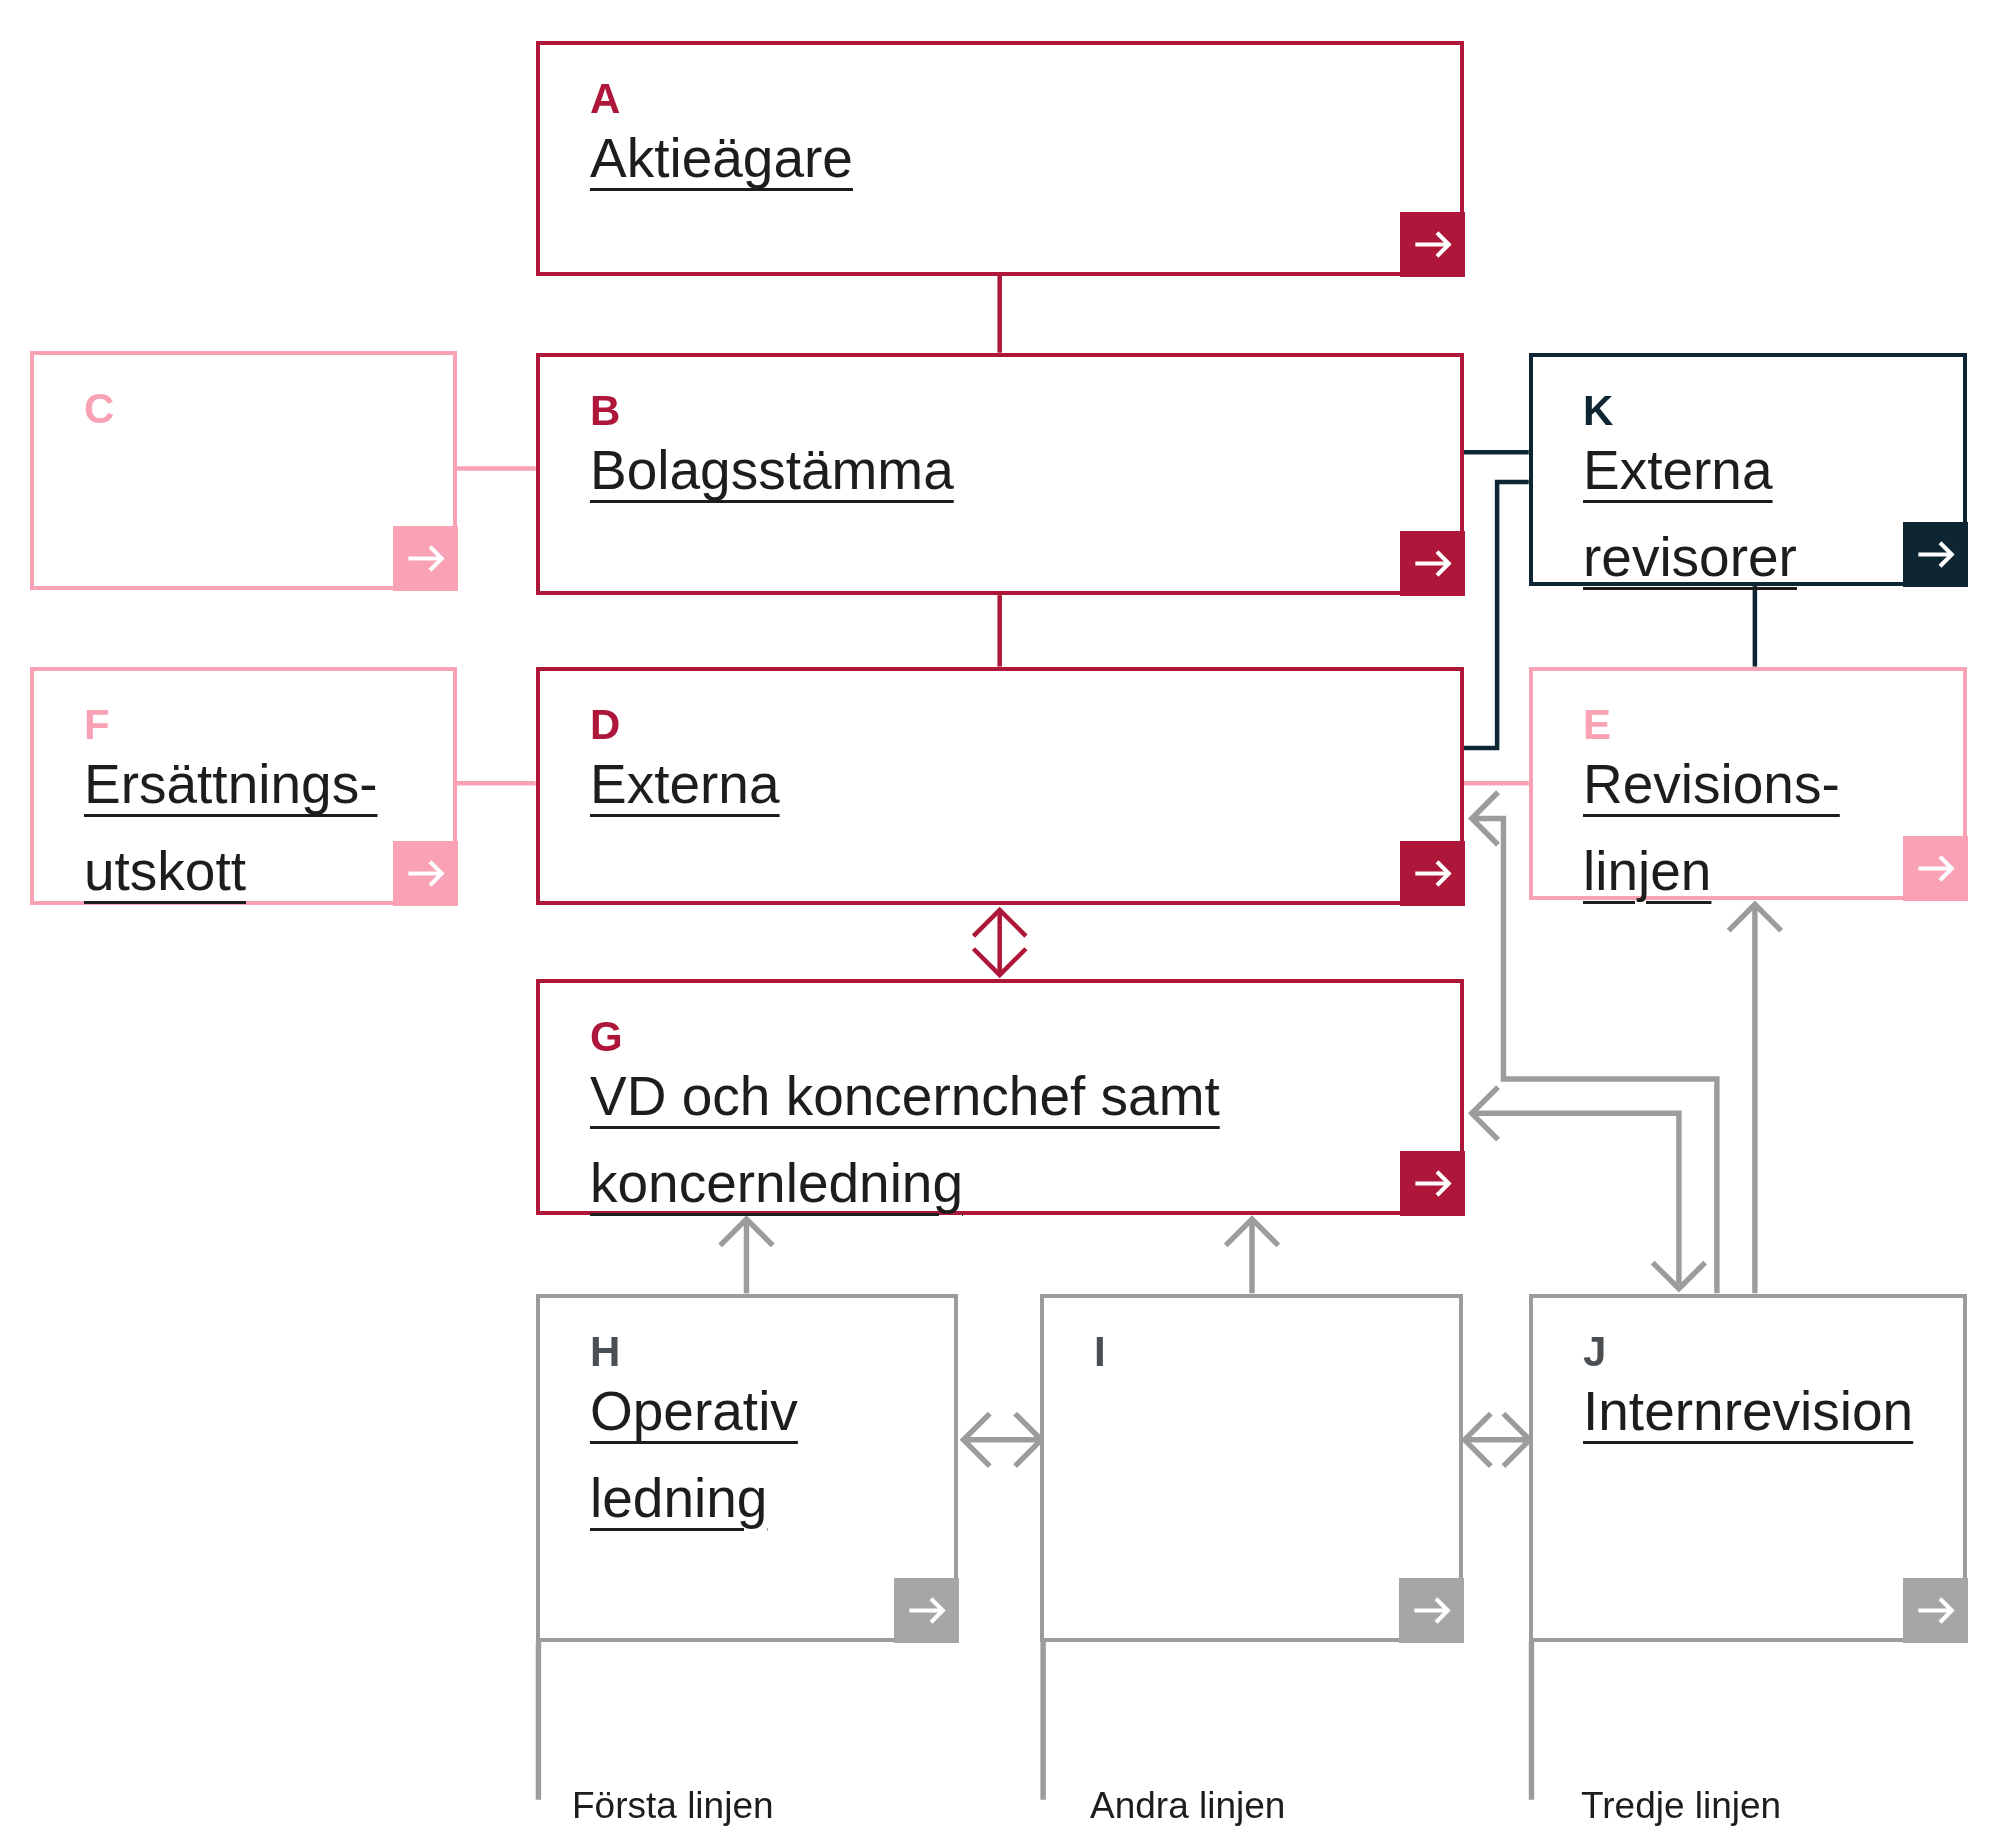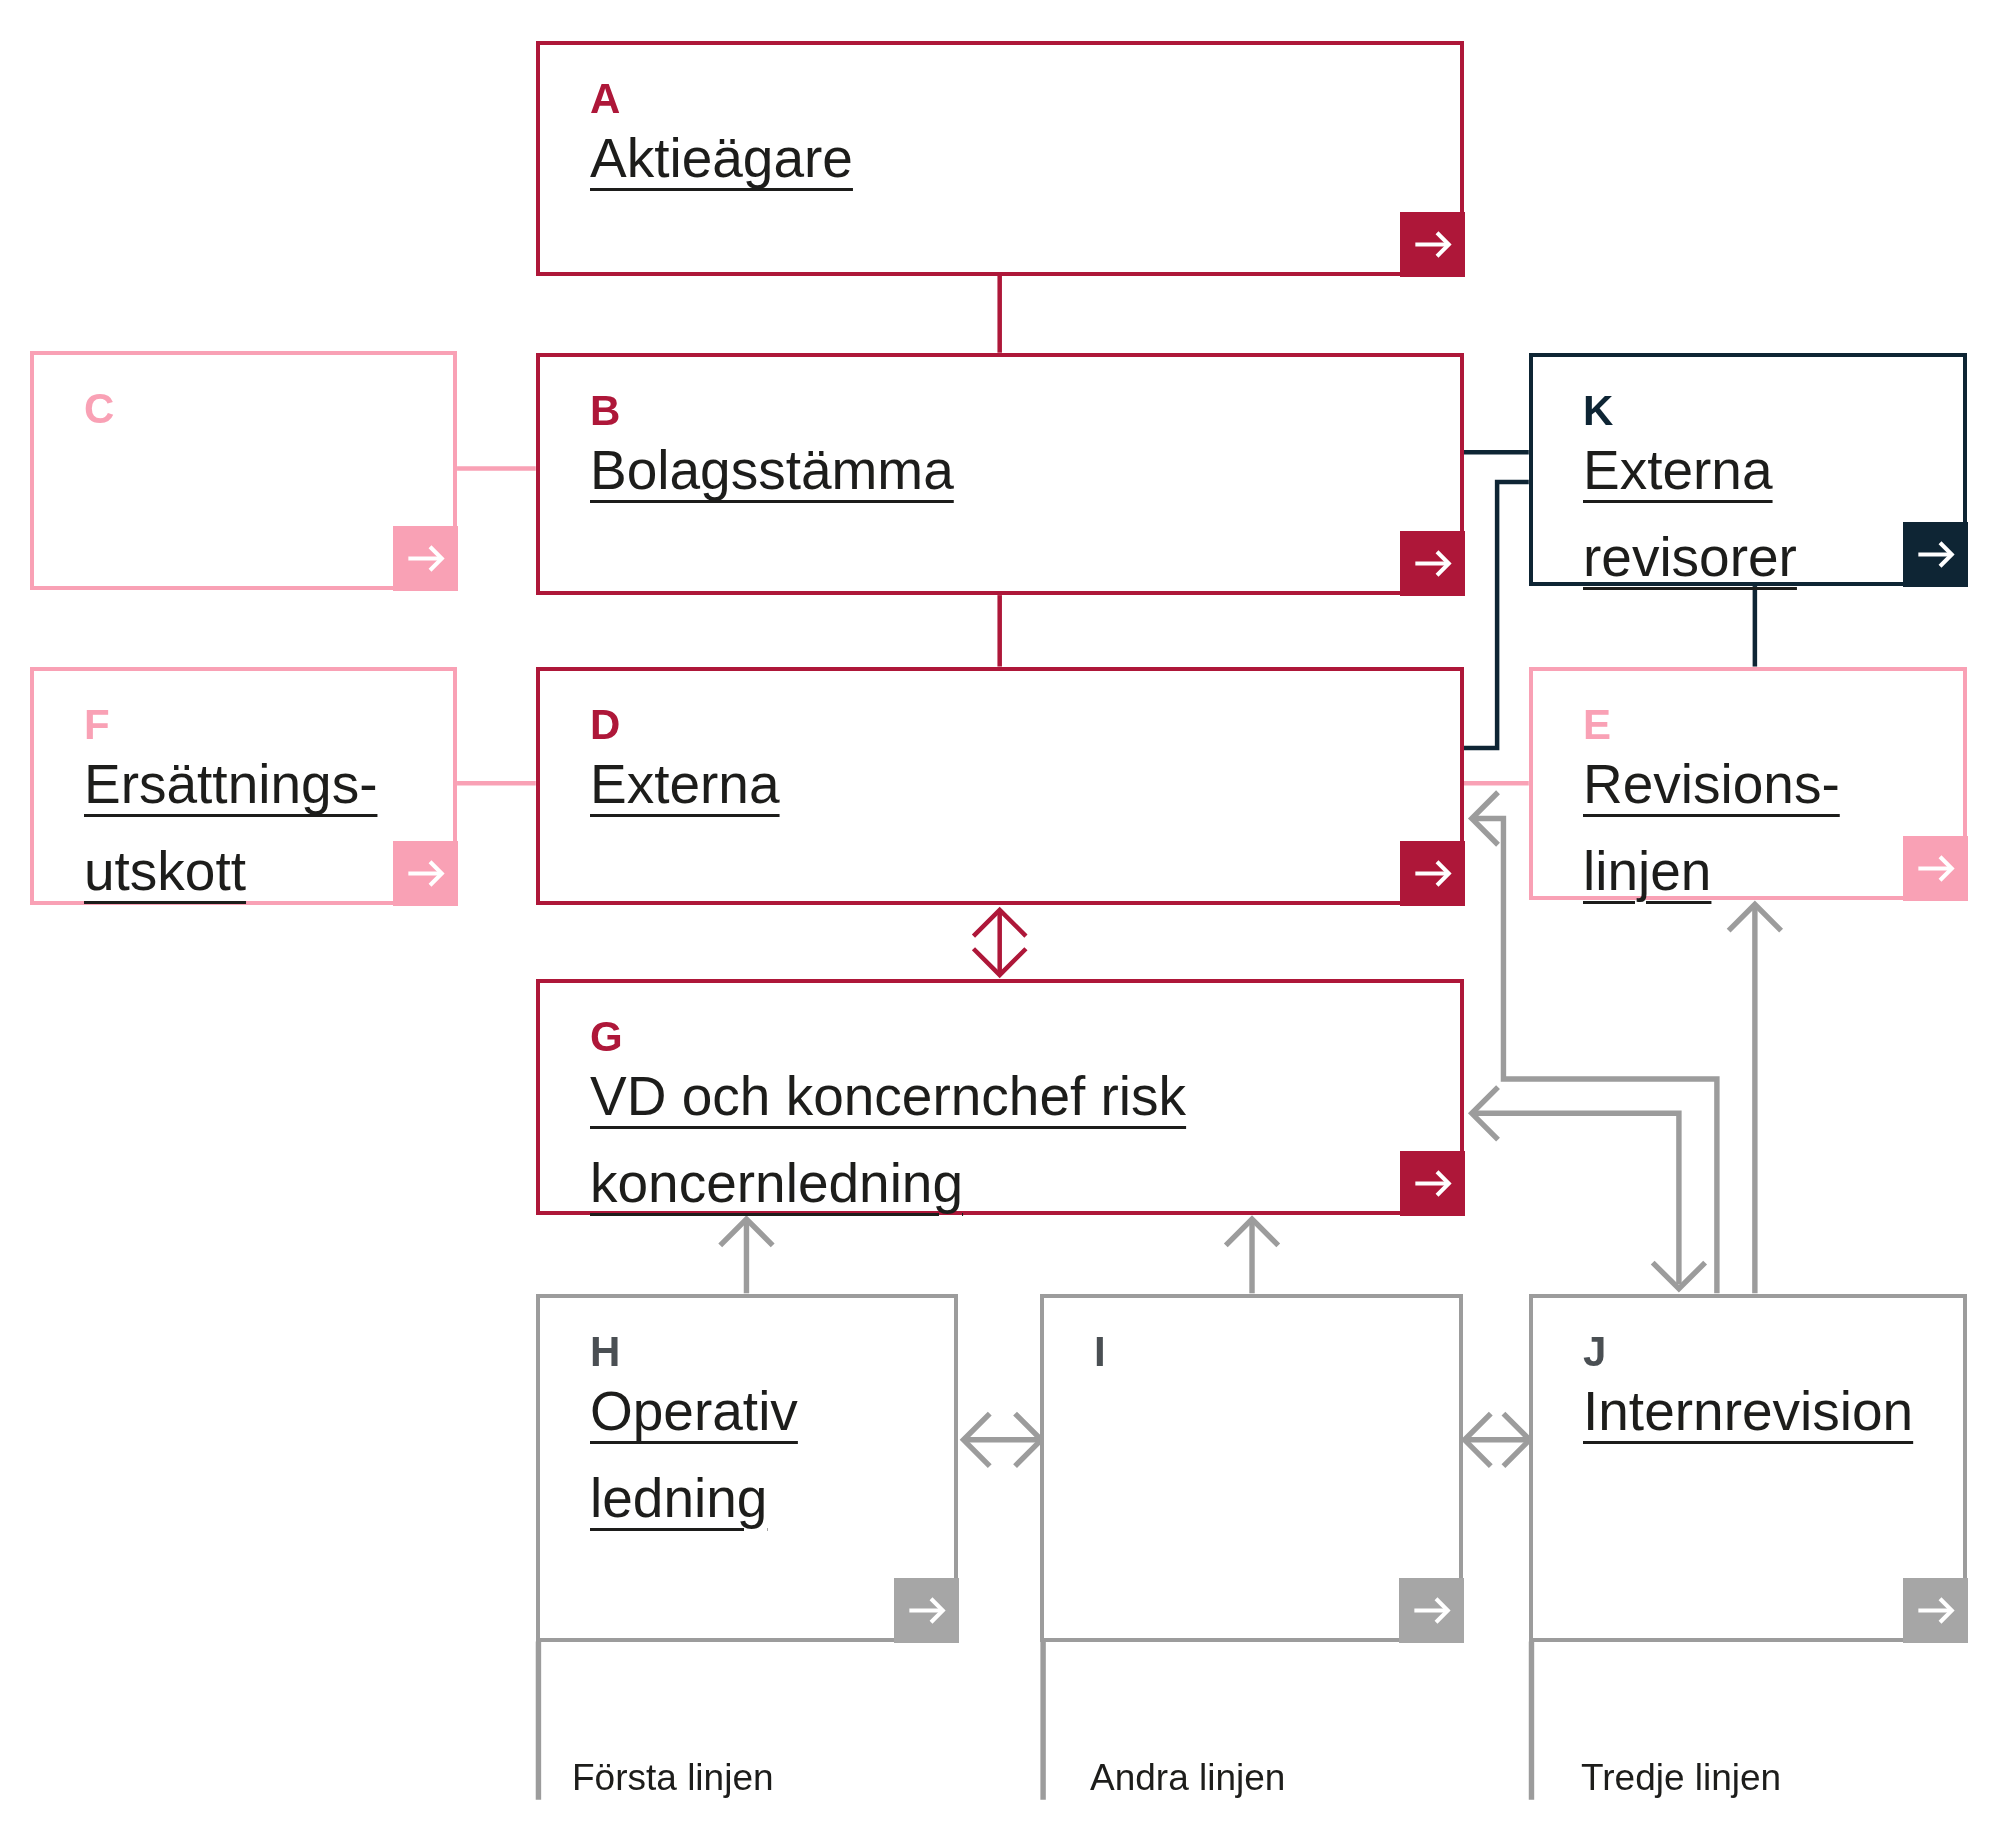--- a/index.html
+++ b/index.html
@@ -50,21 +50,21 @@
   .box-b{left:536px;top:353px;width:928px;height:242px;}
   .box-k{left:1529px;top:353px;width:438px;height:233px;}
   .box-f{left:30px;top:667px;width:427px;height:238px;}
   .box-d{left:536px;top:667px;width:928px;height:238px;}
   .box-e{left:1529px;top:667px;width:438px;height:233px;}
   .box-g{left:536px;top:979px;width:928px;height:236px;}
   .box-h{left:536px;top:1294px;width:422px;height:348px;}
   .box-i{left:1040px;top:1294px;width:423px;height:348px;}
   .box-j{left:1529px;top:1294px;width:438px;height:348px;}
 
-  .line-label{position:absolute;font-size:37px;color:var(--text);z-index:1;}
+  .line-label{position:absolute;font-size:37px;color:var(--text);z-index:1;margin-top:28px;}
   .label-1{left:572px;top:1757px;}
   .label-2{left:1090px;top:1757px;}
   .label-3{left:1581px;top:1757px;}
 </style>
 </head>
 <body>
 
 <div class="canvas">
 
   <svg class="connectors" width="2003" height="1845" viewBox="0 0 2214 2040" fill="none">
@@ -217,21 +217,21 @@
           <g stroke="#fff" stroke-width="4.5" fill="none">
             <path d="M17 36 H53"></path>
             <path d="M41 23 L54 36 L41 49"></path>
           </g>
         </svg>
     </div>
   </div>
 
   <div class="box theme-crimson box-g">
     <div class="letter">G</div>
-    <div class="title">VD och koncernchef risk
+    <div class="title">VD och koncernchef samt
 koncernledning</div>
     <div class="arrow-btn">
       <svg viewBox="0 0 72 72">
           <g stroke="#fff" stroke-width="4.5" fill="none">
             <path d="M17 36 H53"></path>
             <path d="M41 23 L54 36 L41 49"></path>
           </g>
         </svg>
     </div>
   </div>

